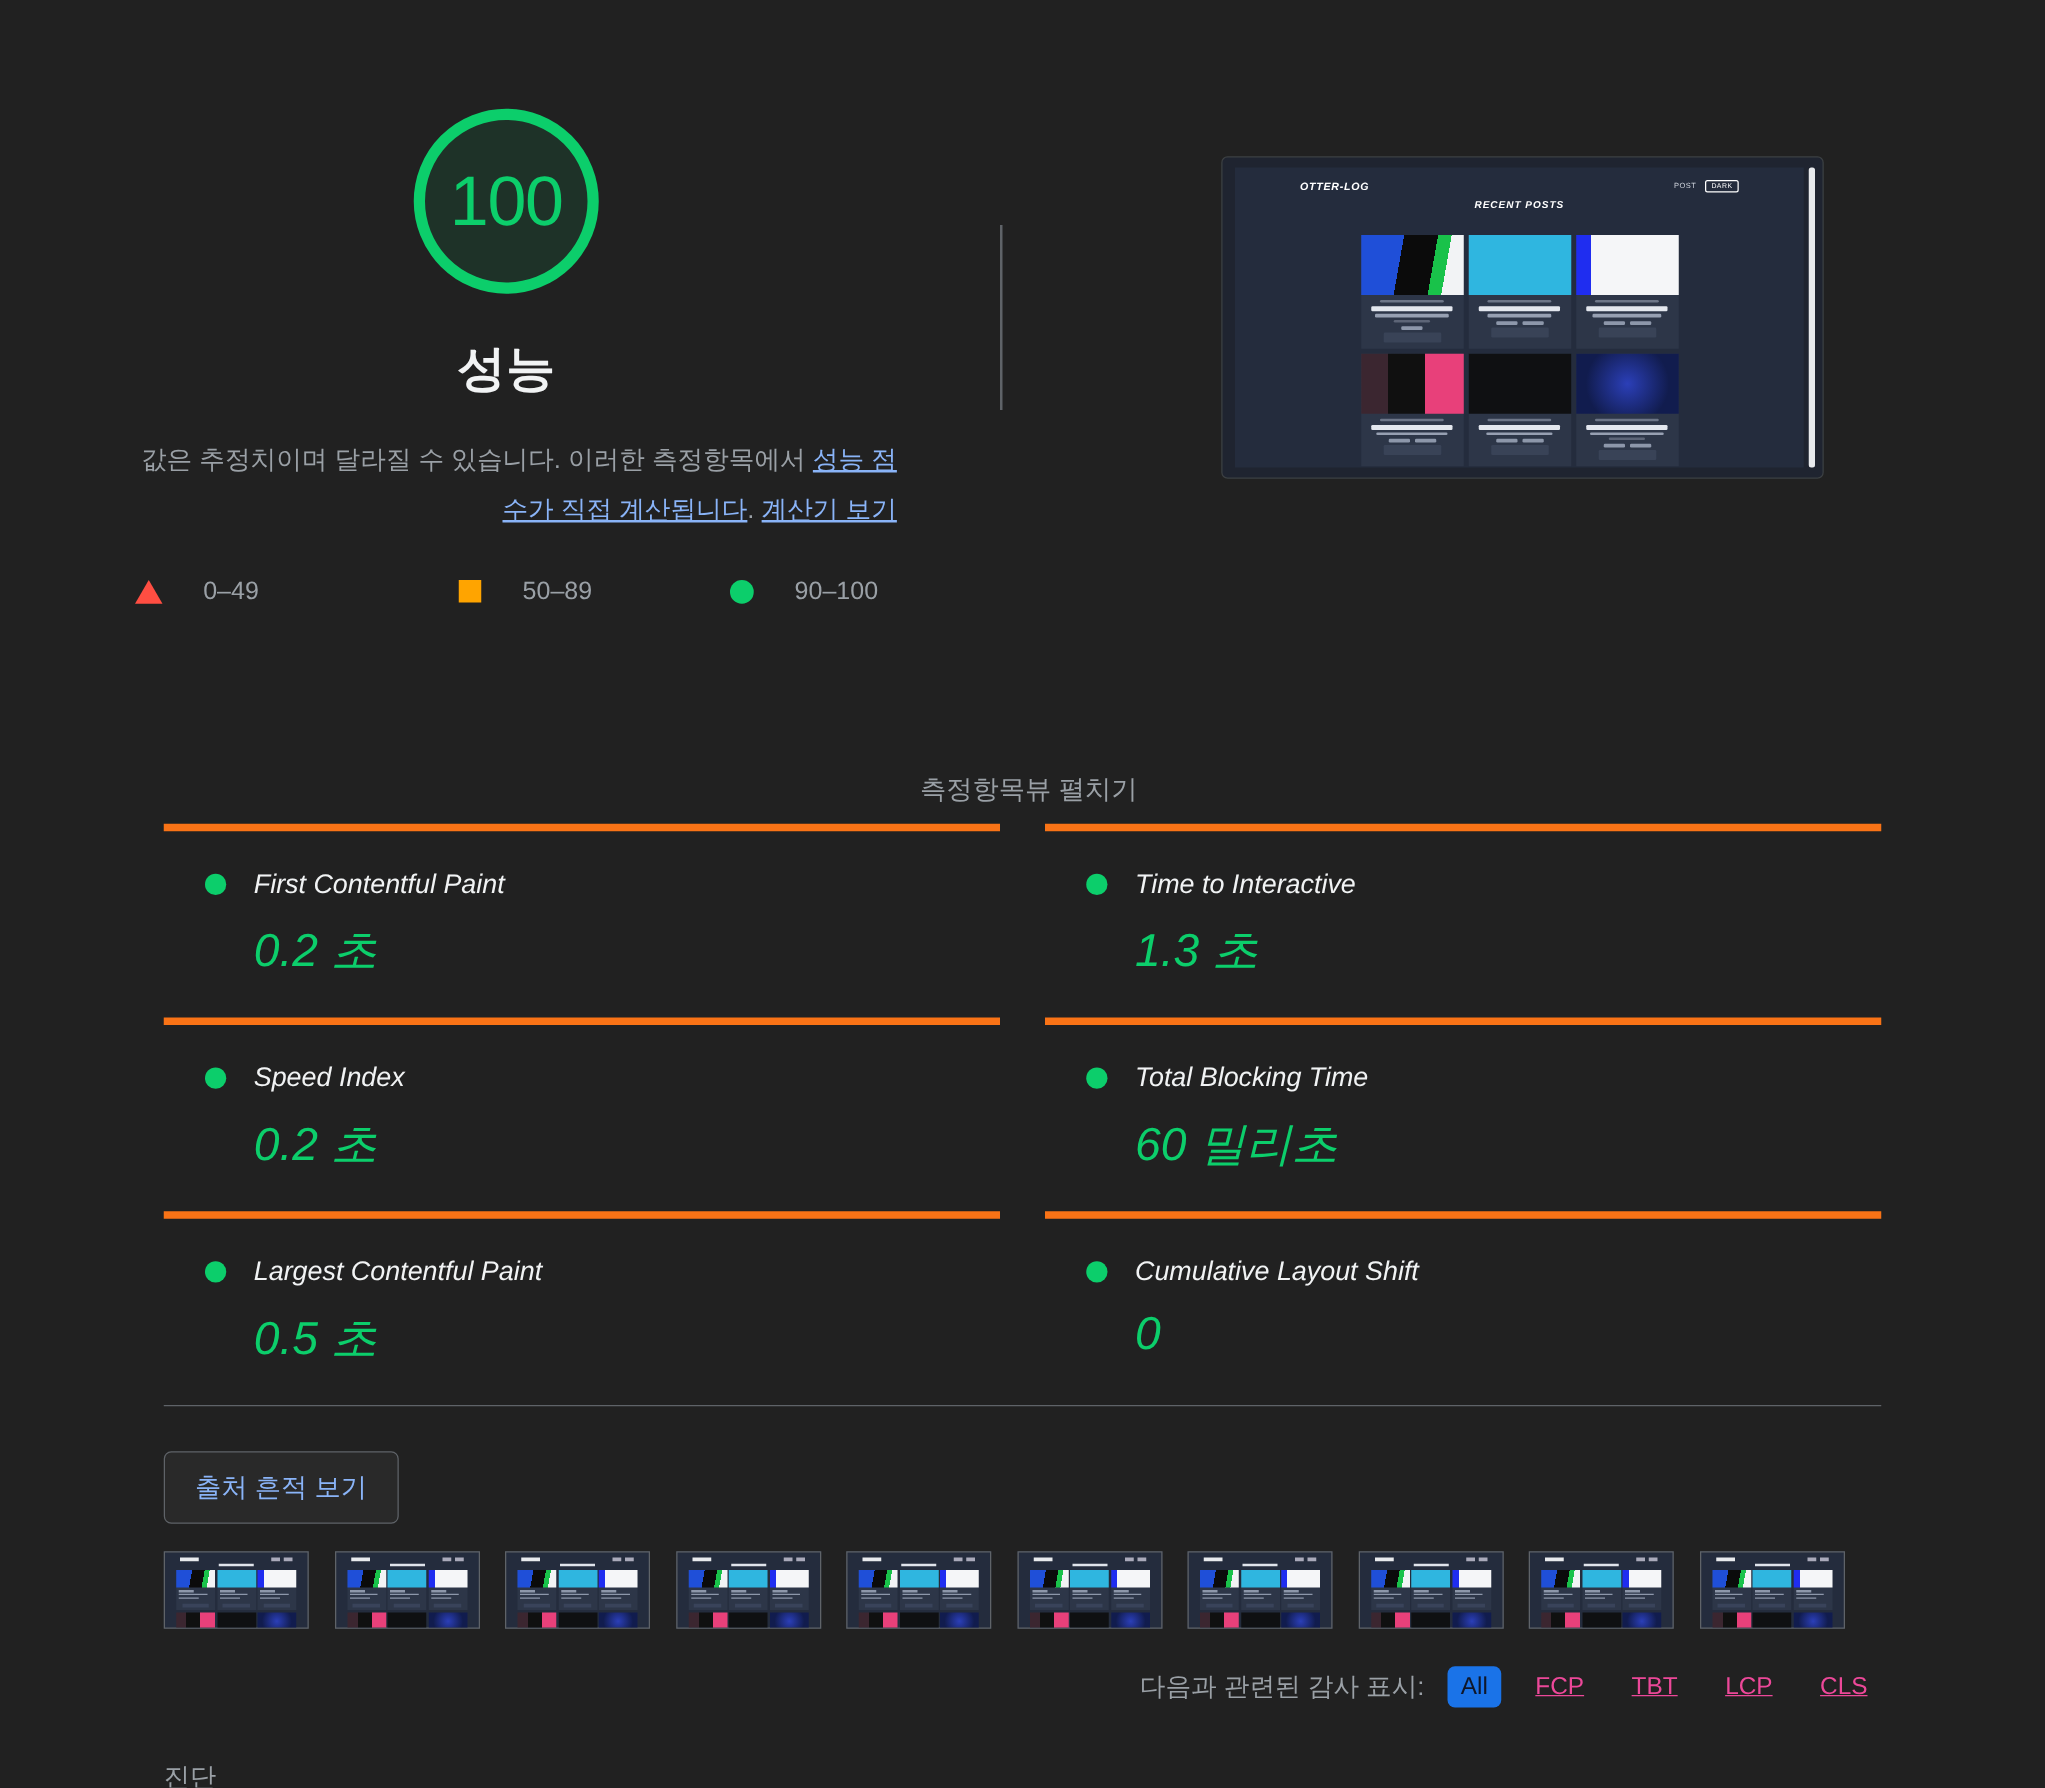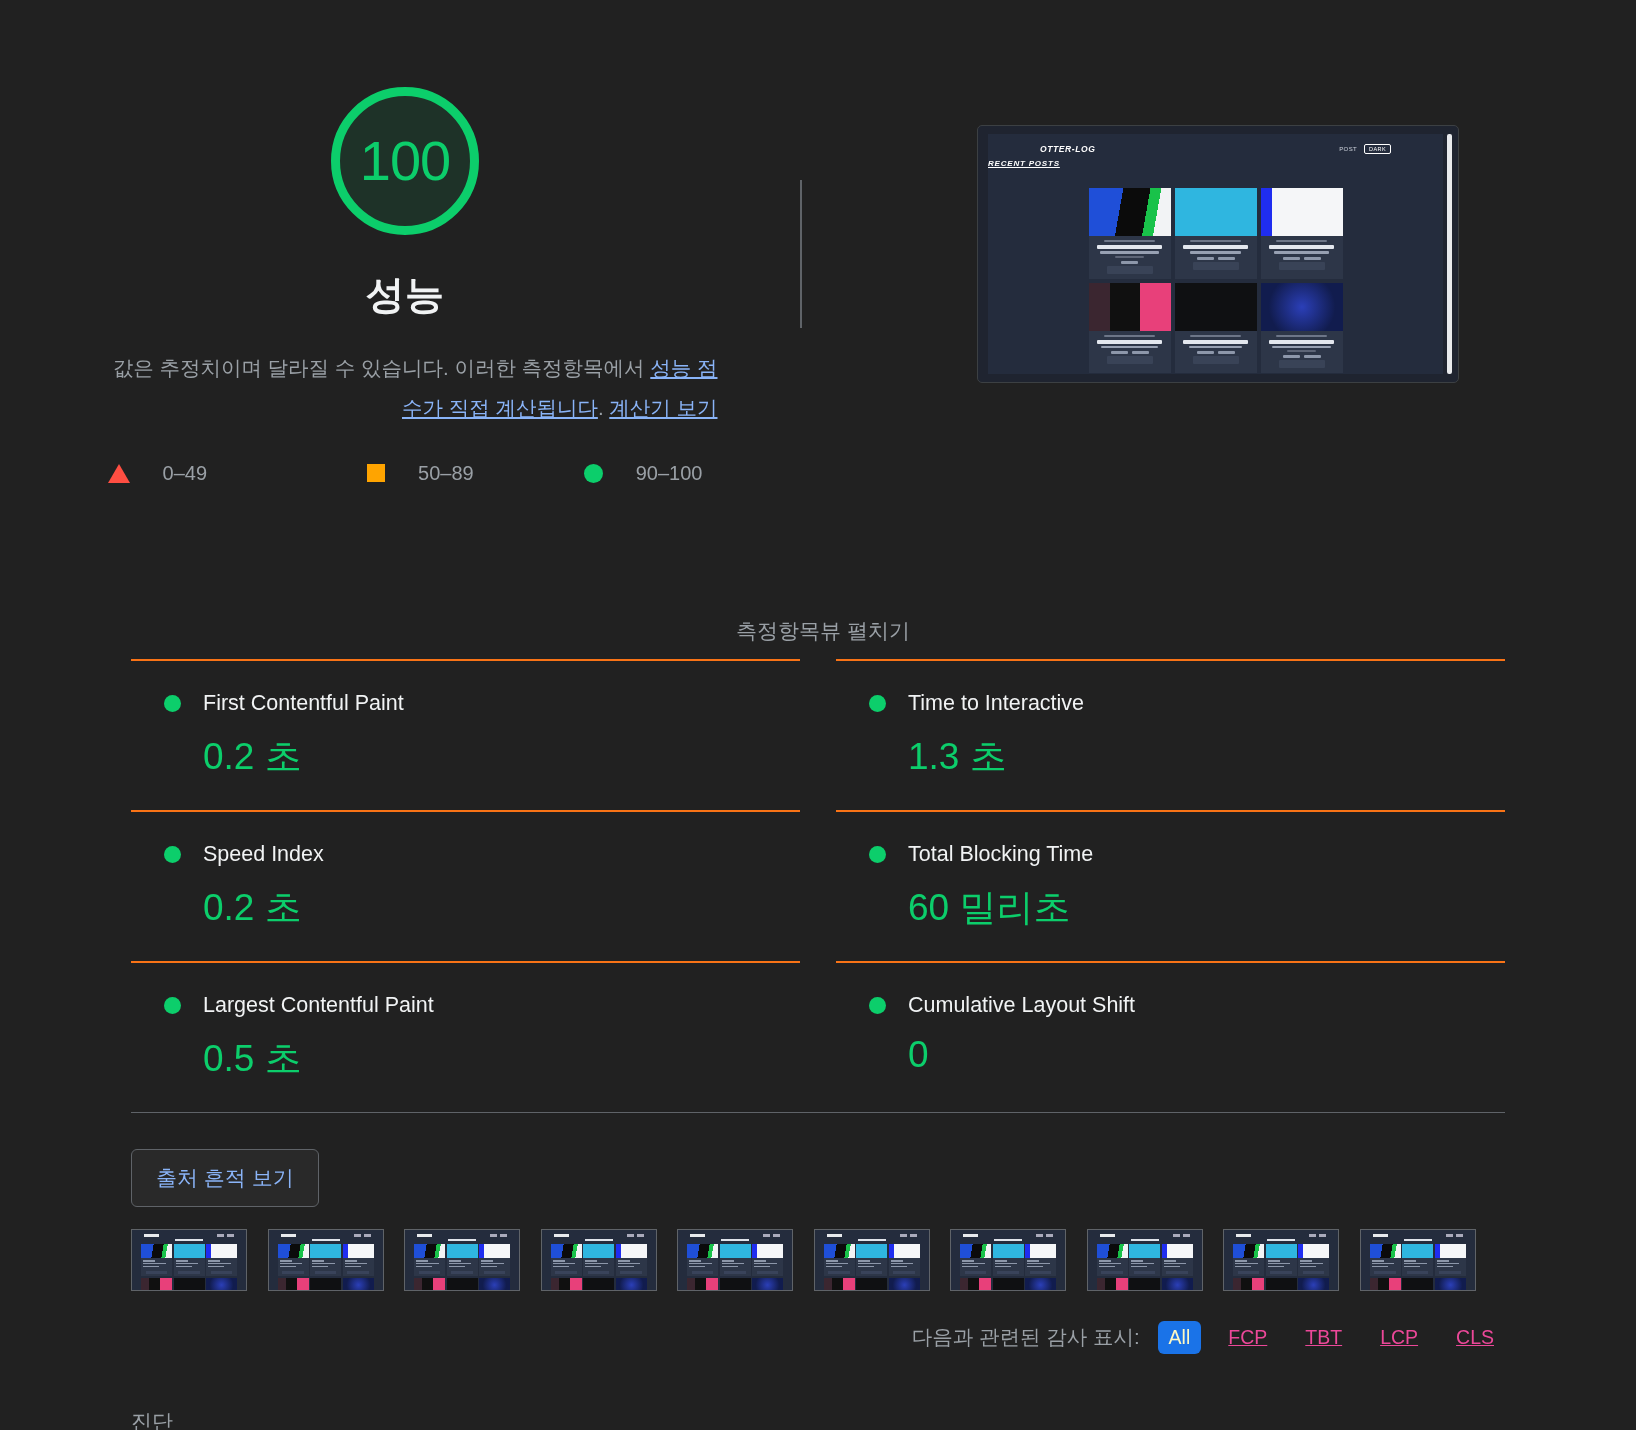--- a/index.html
+++ b/index.html
@@ -163,27 +163,27 @@
     color: #ffffff;
     letter-spacing: 0.6px;
   }
   .mini-nav { display: flex; align-items: center; gap: 7px; }
   .mini-post { font-size: 6px; color: #cfd4dd; letter-spacing: .4px; }
   .mini-dark {
     font-size: 5.5px; color: #fff; border: 1px solid #fff;
     border-radius: 2px; padding: 1px 4px; letter-spacing: .4px;
   }
   .mini-recent {
+    text-align: center;
     font-size: 8px;
     font-weight: 700;
     font-style: italic;
     color: #ffffff;
     letter-spacing: .8px;
     margin-bottom: 20px;
-    text-decoration: underline;
   }
   .mini-grid {
     display: grid;
     grid-template-columns: repeat(3, 82px);
     gap: 4px;
     justify-content: center;
   }
   .mini-card {
     background: #2d3648;
     display: flex;
@@ -219,22 +219,23 @@
     margin-left: 10px;
   }
   .metrics-head .expand { color: #9aa0a6; }
 
   .metrics-grid {
     display: grid;
     grid-template-columns: 1fr 1fr;
     column-gap: 36px;
   }
   .metric-item {
-    border-top: 2px solid #f97316;
+    border-top: 6px solid #f97316;
     padding: 30px 0 28px 0;
+    font-style: italic;
   }
   .metric-top {
     display: flex;
     align-items: center;
     gap: 22px;
     padding-left: 33px;
   }
   .metric-dot {
     width: 17px; height: 17px;
     border-radius: 50%;
@@ -337,21 +338,21 @@
     text-decoration: underline;
     cursor: pointer;
     margin-right: 16px;
     font-family: inherit;
     background: none;
     border: none;
   }
   .chip:last-child { margin-right: 0; }
   .chip.active {
     background: #1a73e8;
-    color: #fef9c3;
+    color: #0f172a;
     text-decoration: none;
     font-weight: 400;
   }
 
   
   .diag-title {
     position: absolute;
     left: 131px;
     bottom: -6px;
     font-size: 21px;

